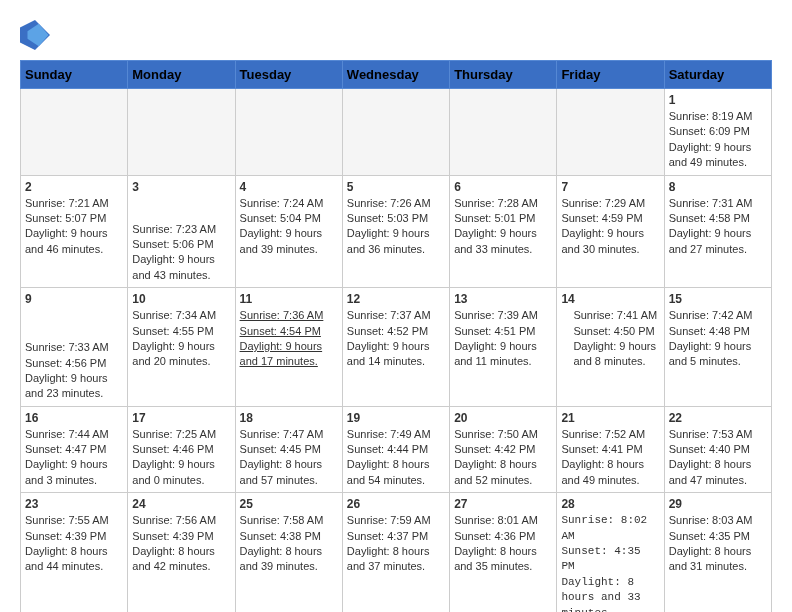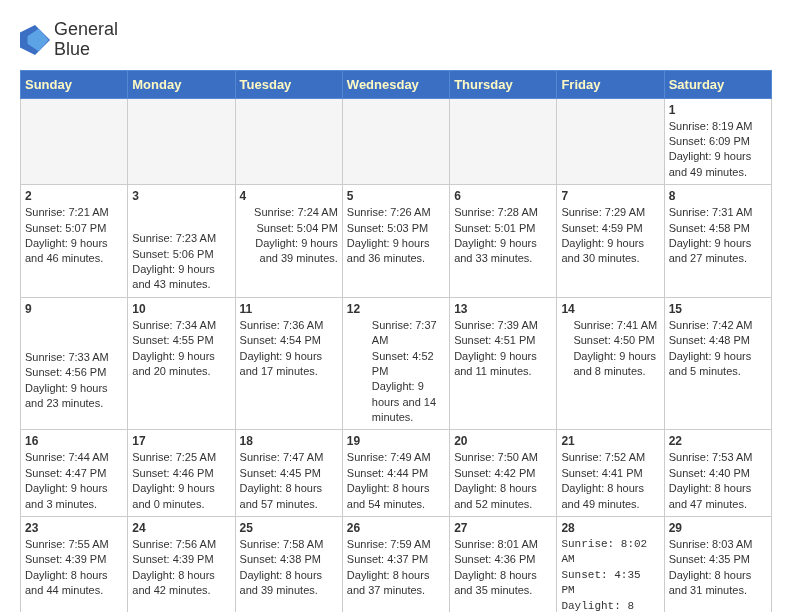--- a/index.html
+++ b/index.html
@@ -46,21 +46,21 @@
       font-size: 16px;
       color: #555;
     }
     table {
       width: 100%;
       border-collapse: collapse;
       font-size: 10.5px;
     }
     thead tr th {
       background-color: #3a6fc4;
-      color: #fef9c3;
+      color: #000000;
       padding: 6px 4px;
       font-size: 13px;
       font-weight: bold;
       text-align: left;
       border: 1px solid #5588d4;
     }
     tbody tr td {
       vertical-align: top;
       border: 1px solid #ccc;
       padding: 4px;
@@ -89,24 +89,20 @@
   </style>
 </head>
 <body>
 
 <div class="header-area">
   <div class="logo">
     <svg class="logo-blue-shape" viewBox="0 0 40 40">
       <polygon points="0,10 20,0 40,20 20,40 0,30" fill="#3a6fc4"></polygon>
       <polygon points="10,15 25,5 38,20 25,35 10,25" fill="#5ca3e6"></polygon>
     </svg>
-    <div class="logo-text">
-      <span>General</span>
-      <span>Blue</span>
-    </div>
   </div>
   <div class="title-area">
     <div class="calendar-title"></div>
     <div class="calendar-subtitle"></div>
   </div>
 </div>
 
 <table>
   <thead>
     <tr>
@@ -142,21 +138,21 @@
 Daylight: 9 hours and 46 minutes.</div>
         </td>
         <td>
           <span class="day-number">3</span>
           <div class="day-info" style="white-space: pre-line; margin-top: 28px;">Sunrise: 7:23 AM
 Sunset: 5:06 PM
 Daylight: 9 hours and 43 minutes.</div>
         </td>
         <td>
           <span class="day-number">4</span>
-          <div class="day-info" style="white-space: pre-line; text-align: right;">Sunrise: 7:24 AM
+          <div class="day-info" style="white-space: pre-line;">Sunrise: 7:24 AM
 Sunset: 5:04 PM
 Daylight: 9 hours and 39 minutes.</div>
         </td>
         <td>
           <span class="day-number">5</span>
           <div class="day-info" style="white-space: pre-line;">Sunrise: 7:26 AM
 Sunset: 5:03 PM
 Daylight: 9 hours and 36 minutes.</div>
         </td>
         <td>
@@ -186,27 +182,27 @@
 Daylight: 9 hours and 23 minutes.</div>
         </td>
         <td>
           <span class="day-number">10</span>
           <div class="day-info" style="white-space: pre-line;">Sunrise: 7:34 AM
 Sunset: 4:55 PM
 Daylight: 9 hours and 20 minutes.</div>
         </td>
         <td>
           <span class="day-number">11</span>
-          <div class="day-info" style="white-space: pre-line;">Sunrise: 7:36 AM
+          <div class="day-info" style="white-space: pre-line; text-decoration: underline;">Sunrise: 7:36 AM
 Sunset: 4:54 PM
 Daylight: 9 hours and 17 minutes.</div>
         </td>
         <td>
           <span class="day-number">12</span>
-          <div class="day-info" style="white-space: pre-line; margin-left: 25px;">Sunrise: 7:37 AM
+          <div class="day-info" style="white-space: pre-line;">Sunrise: 7:37 AM
 Sunset: 4:52 PM
 Daylight: 9 hours and 14 minutes.</div>
         </td>
         <td>
           <span class="day-number">13</span>
           <div class="day-info" style="white-space: pre-line;">Sunrise: 7:39 AM
 Sunset: 4:51 PM
 Daylight: 9 hours and 11 minutes.</div>
         </td>
         <td>

